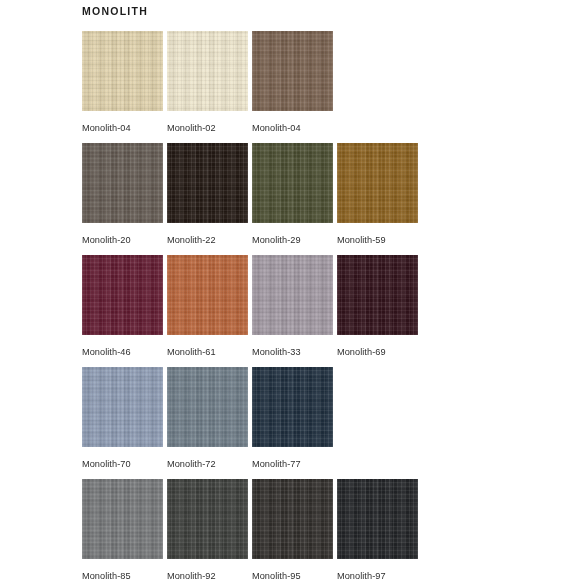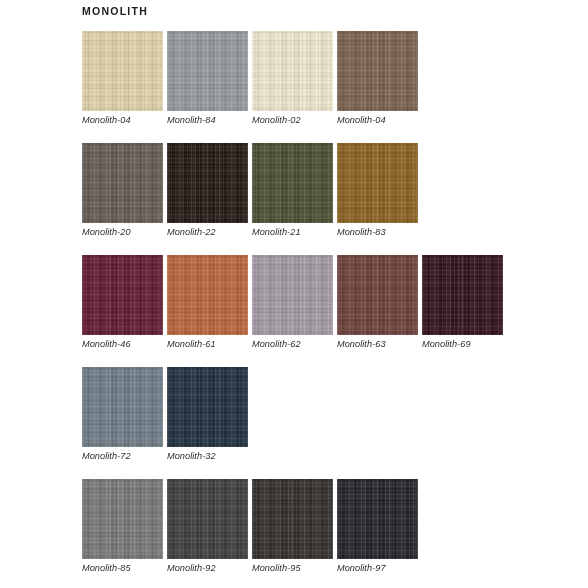--- a/index.html
+++ b/index.html
@@ -93,103 +93,98 @@
         rgba(255,255,255,0.03) 9px,
         rgba(255,255,255,0.03) 13px),
       repeating-linear-gradient(0deg,
         rgba(0,0,0,0.022) 0px,
         rgba(0,0,0,0.022) 5px,
         rgba(255,255,255,0.022) 5px,
         rgba(255,255,255,0.022) 11px);
     pointer-events: none;
   }
   .swatch-label {
-    margin-top: 4px;
+    margin-top: 12px;
     font-size: 9.2px;
     line-height: 11px;
     color: #2e2e2e;
     letter-spacing: 0.05px;
     white-space: nowrap;
-    font-style: italic;
   }
 </style>
 </head>
 <body>
 
 <div id="page">
 
   <div id="collection-title">MONOLITH</div>
 
   <div id="swatch-grid">
       <div class="swatch-row">
         <div class="swatch-cell">
           <div class="swatch-chip" title="Monolith-04" style="background-color: rgb(224, 210, 172);"></div>
           <div class="swatch-label">Monolith-04</div>
         </div>
         <div class="swatch-cell">
-          <div class="swatch-chip" title="Monolith-84" style="background-color: rgb(148, 153, 159);"></div>
-          <div class="swatch-label">Monolith-84</div>
-        </div>
-        <div class="swatch-cell">
           <div class="swatch-chip" title="Monolith-02" style="background-color: rgb(238, 230, 205);"></div>
           <div class="swatch-label">Monolith-02</div>
         </div>
         <div class="swatch-cell">
           <div class="swatch-chip" title="Monolith-09" style="background-color: rgb(122, 98, 80);"></div>
           <div class="swatch-label">Monolith-04</div>
         </div>
       </div>
       <div class="swatch-row">
         <div class="swatch-cell">
           <div class="swatch-chip" title="Monolith-20" style="background-color: rgb(101, 92, 84);"></div>
           <div class="swatch-label">Monolith-20</div>
         </div>
         <div class="swatch-cell">
           <div class="swatch-chip" title="Monolith-29" style="background-color: rgb(36, 26, 20);"></div>
           <div class="swatch-label">Monolith-22</div>
         </div>
         <div class="swatch-cell">
           <div class="swatch-chip" title="Monolith-38" style="background-color: rgb(76, 79, 50);"></div>
-          <div class="swatch-label">Monolith-21</div>
+          <div class="swatch-label">Monolith-29</div>
         </div>
         <div class="swatch-cell">
           <div class="swatch-chip" title="Monolith-48" style="background-color: rgb(140, 98, 32);"></div>
-          <div class="swatch-label">Monolith-83</div>
+          <div class="swatch-label">Monolith-59</div>
         </div>
       </div>
       <div class="swatch-row">
         <div class="swatch-cell">
           <div class="swatch-chip" title="Monolith-59" style="background-color: rgb(99, 28, 50);"></div>
           <div class="swatch-label">Monolith-46</div>
         </div>
         <div class="swatch-cell">
           <div class="swatch-chip" title="Monolith-61" style="background-color: rgb(185, 101, 59);"></div>
           <div class="swatch-label">Monolith-61</div>
         </div>
         <div class="swatch-cell">
           <div class="swatch-chip" title="Monolith-62" style="background-color: rgb(163, 154, 164);"></div>
-          <div class="swatch-label">Monolith-62</div>
-        </div>
-        <div class="swatch-cell">
-          <div class="swatch-chip" title="Monolith-63" style="background-color: rgb(111, 65, 58);"></div>
-          <div class="swatch-label">Monolith-63</div>
+          <div class="swatch-label">Monolith-33</div>
         </div>
         <div class="swatch-cell">
           <div class="swatch-chip" title="Monolith-69" style="background-color: rgb(51, 19, 28);"></div>
           <div class="swatch-label">Monolith-69</div>
         </div>
       </div>
       <div class="swatch-row">
         <div class="swatch-cell">
+          <div class="swatch-chip" title="Monolith-70" style="background-color: rgb(142, 156, 180);"></div>
+          <div class="swatch-label">Monolith-70</div>
+        </div>
+        <div class="swatch-cell">
           <div class="swatch-chip" title="Monolith-72" style="background-color: rgb(111, 125, 136);"></div>
           <div class="swatch-label">Monolith-72</div>
         </div>
         <div class="swatch-cell">
           <div class="swatch-chip" title="Monolith-77" style="background-color: rgb(32, 48, 64);"></div>
-          <div class="swatch-label">Monolith-32</div>
+          <div class="swatch-label">Monolith-77</div>
         </div>
       </div>
       <div class="swatch-row">
         <div class="swatch-cell">
           <div class="swatch-chip" title="Monolith-85" style="background-color: rgb(118, 120, 122);"></div>
           <div class="swatch-label">Monolith-85</div>
         </div>
         <div class="swatch-cell">
           <div class="swatch-chip" title="Monolith-92" style="background-color: rgb(61, 63, 60);"></div>
           <div class="swatch-label">Monolith-92</div>

